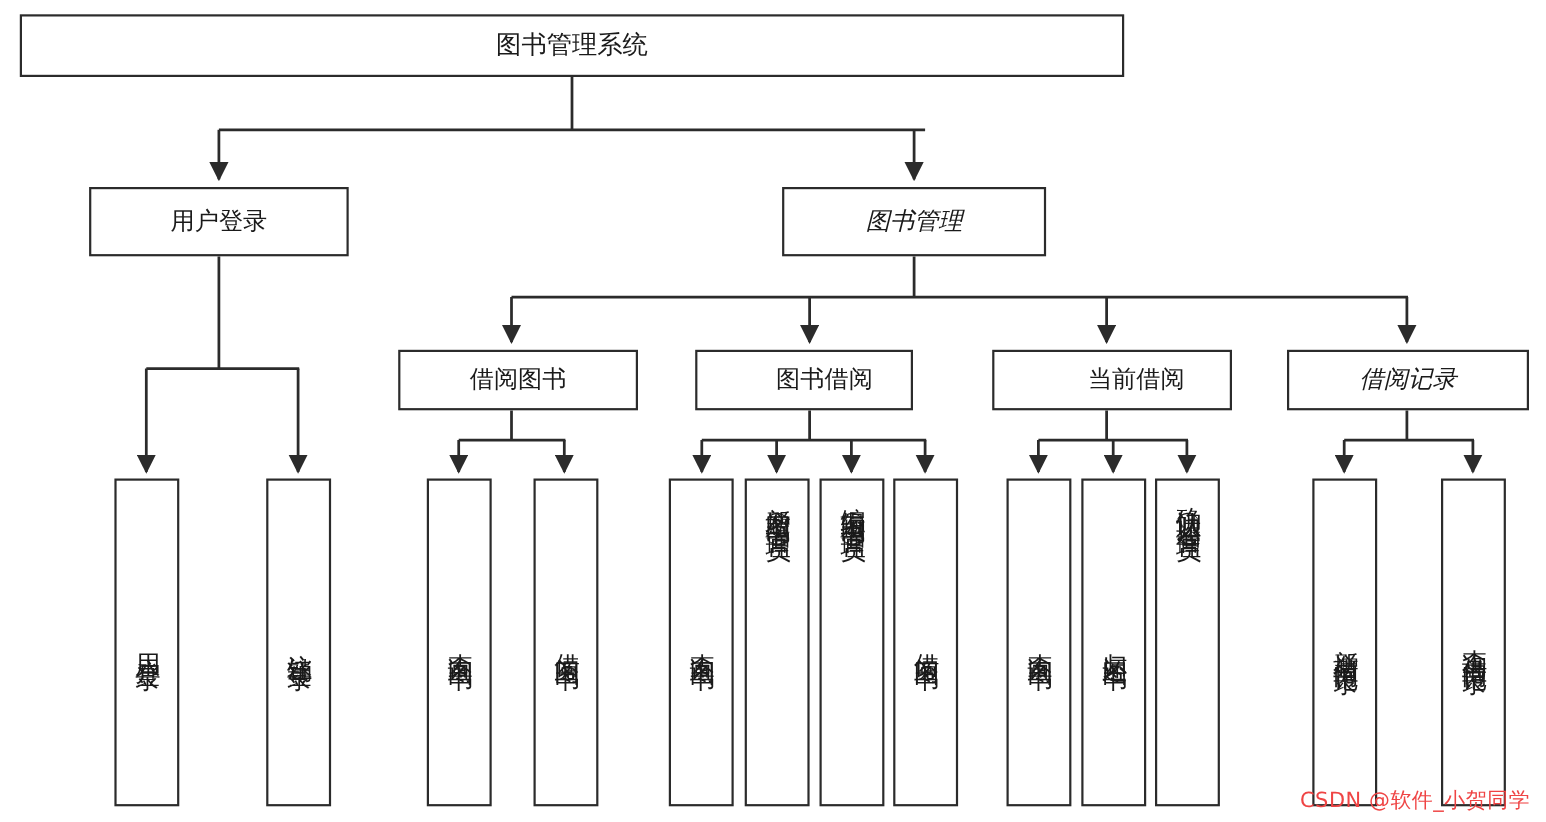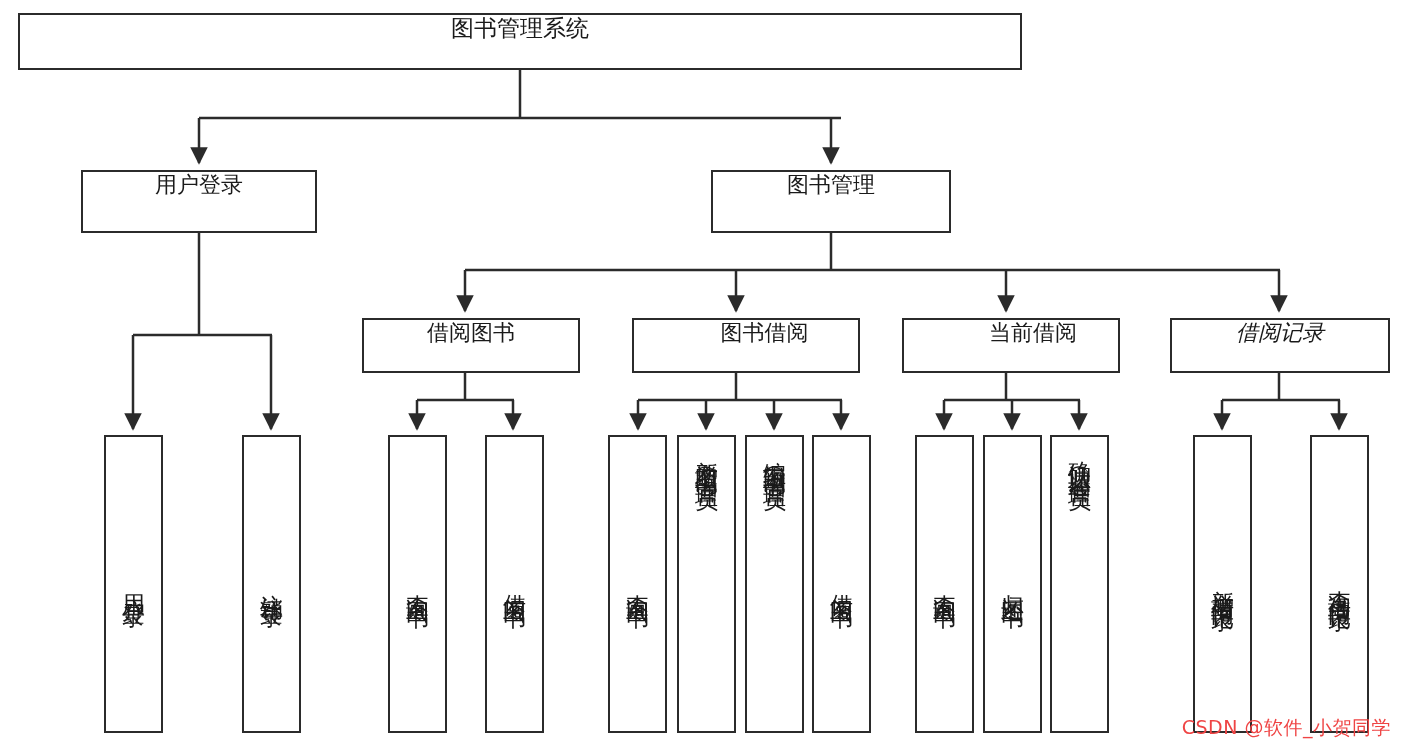--- a/index.html
+++ b/index.html
@@ -25,21 +25,21 @@
     width: 1405px;
     height: 747px;
     pointer-events: none;
   }
   .node {
     position: absolute;
     box-sizing: border-box;
     background: #ffffff;
     border: 2px solid #2b2b2b;
     display: flex;
-    align-items: flex-start;
+    align-items: center;
     justify-content: center;
     color: #1a1a1a;
   }
   .node-label {
     display: block;
     text-align: center;
     line-height: 1.18;
     white-space: pre;
   }
   .node.root .node-label {
@@ -135,28 +135,28 @@
     </g>
   </svg>
 
   <div class="node root" style="left:18px; top:13px; width:1004px; height:57px;">
     <span class="node-label">图书管理系统</span>
   </div>
 
   <div class="node level1" style="left:81px; top:170px; width:236px; height:63px;">
     <span class="node-label">用户登录</span>
   </div>
-  <div class="node level1" style="left:711px; top:170px; width:240px; height:63px;">
+  <div class="node level1" style="left:711px; top:170px; width:240px; height:63px;font-style:italic;">
     <span class="node-label">图书管理</span>
   </div>
 
   <div class="node level2" style="left:362px; top:318px; width:218px; height:55px;">
     <span class="node-label">借阅图书</span>
   </div>
-  <div class="node level2" style="left:632px; top:318px; width:228px; height:55px;padding-left:37px;">
+  <div class="node level2" style="left:632px; top:318px; width:198px; height:55px;padding-left:37px;">
     <span class="node-label">图书借阅</span>
   </div>
   <div class="node level2" style="left:902px; top:318px; width:218px; height:55px;padding-left:44px;">
     <span class="node-label">当前借阅</span>
   </div>
   <div class="node level2" style="left:1170px; top:318px; width:220px; height:55px;font-style:italic;">
     <span class="node-label">借阅记录</span>
   </div>
 
   <div class="node leaf center" style="left:104px; top:435px; width:59px; height:298px;">

